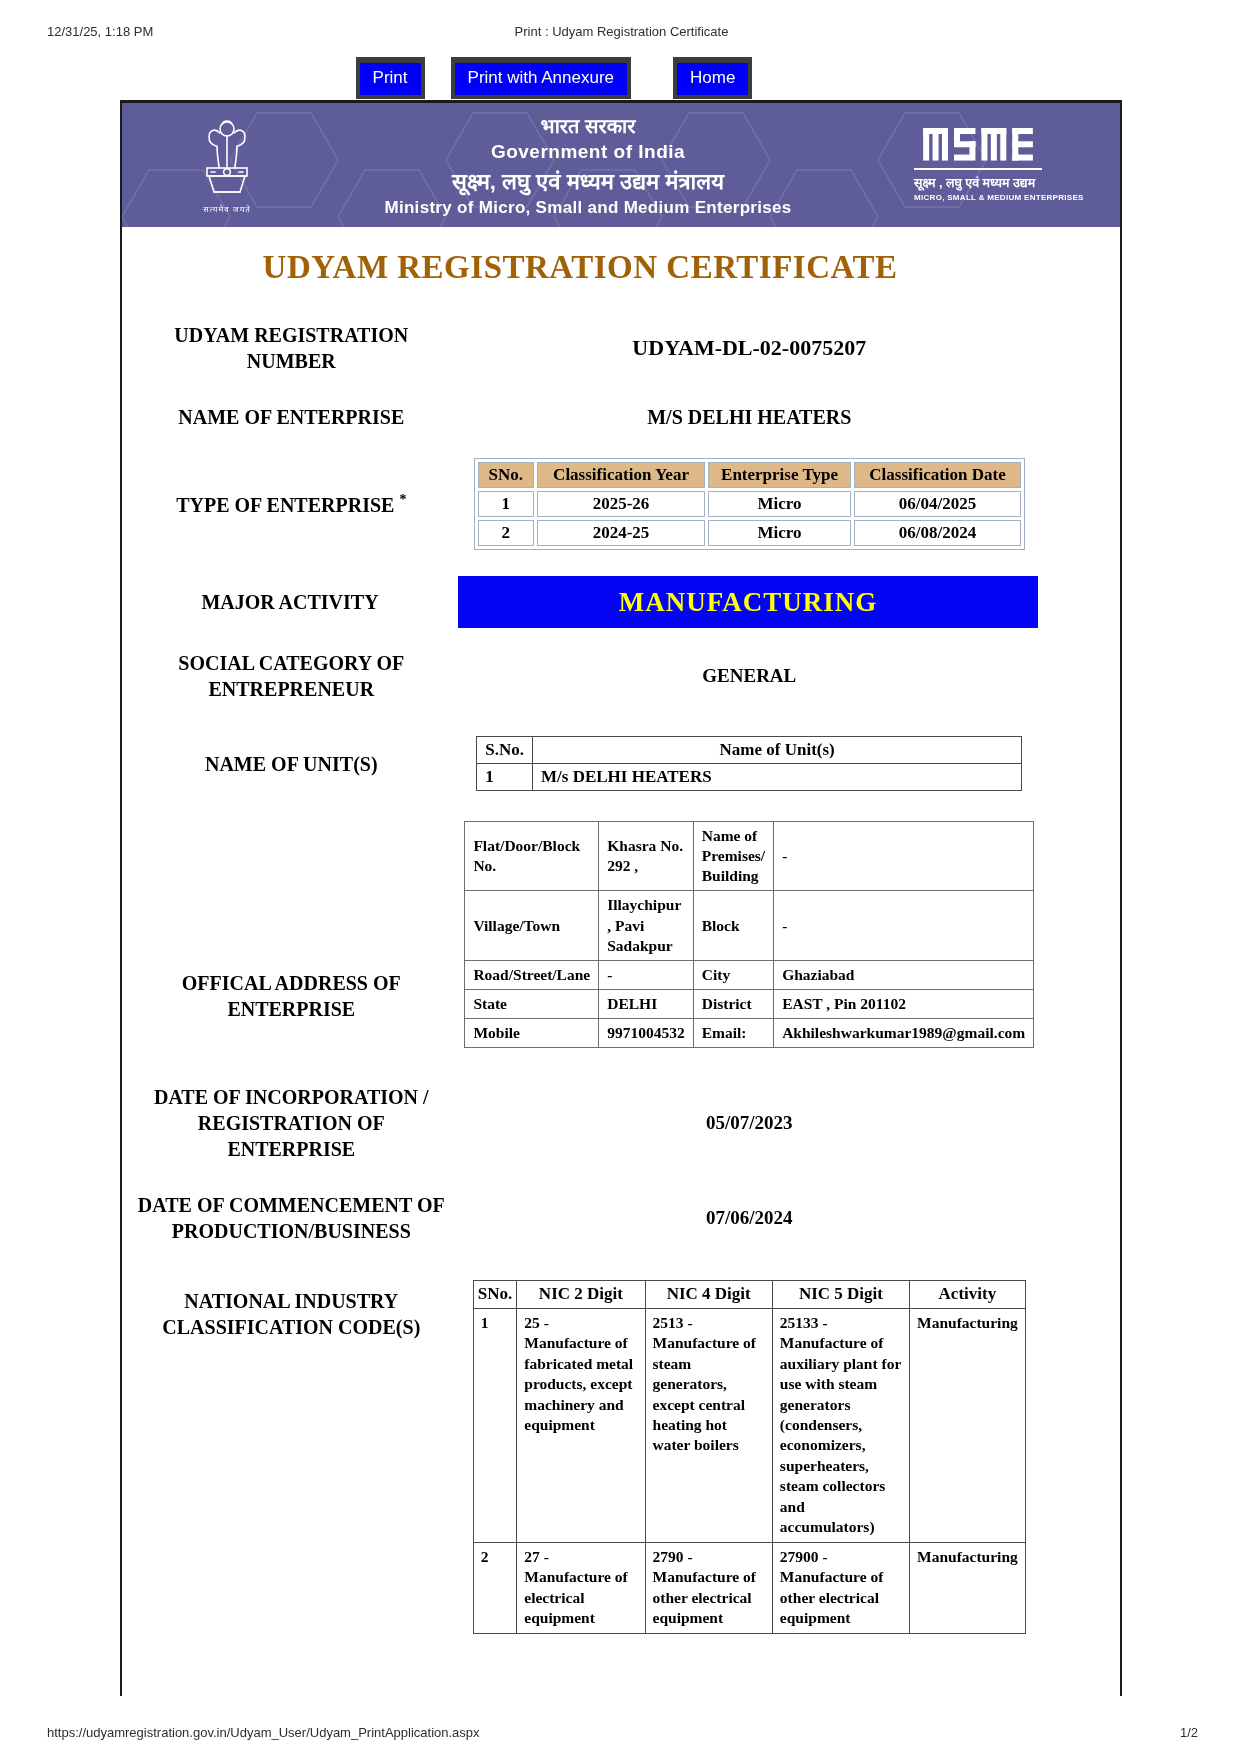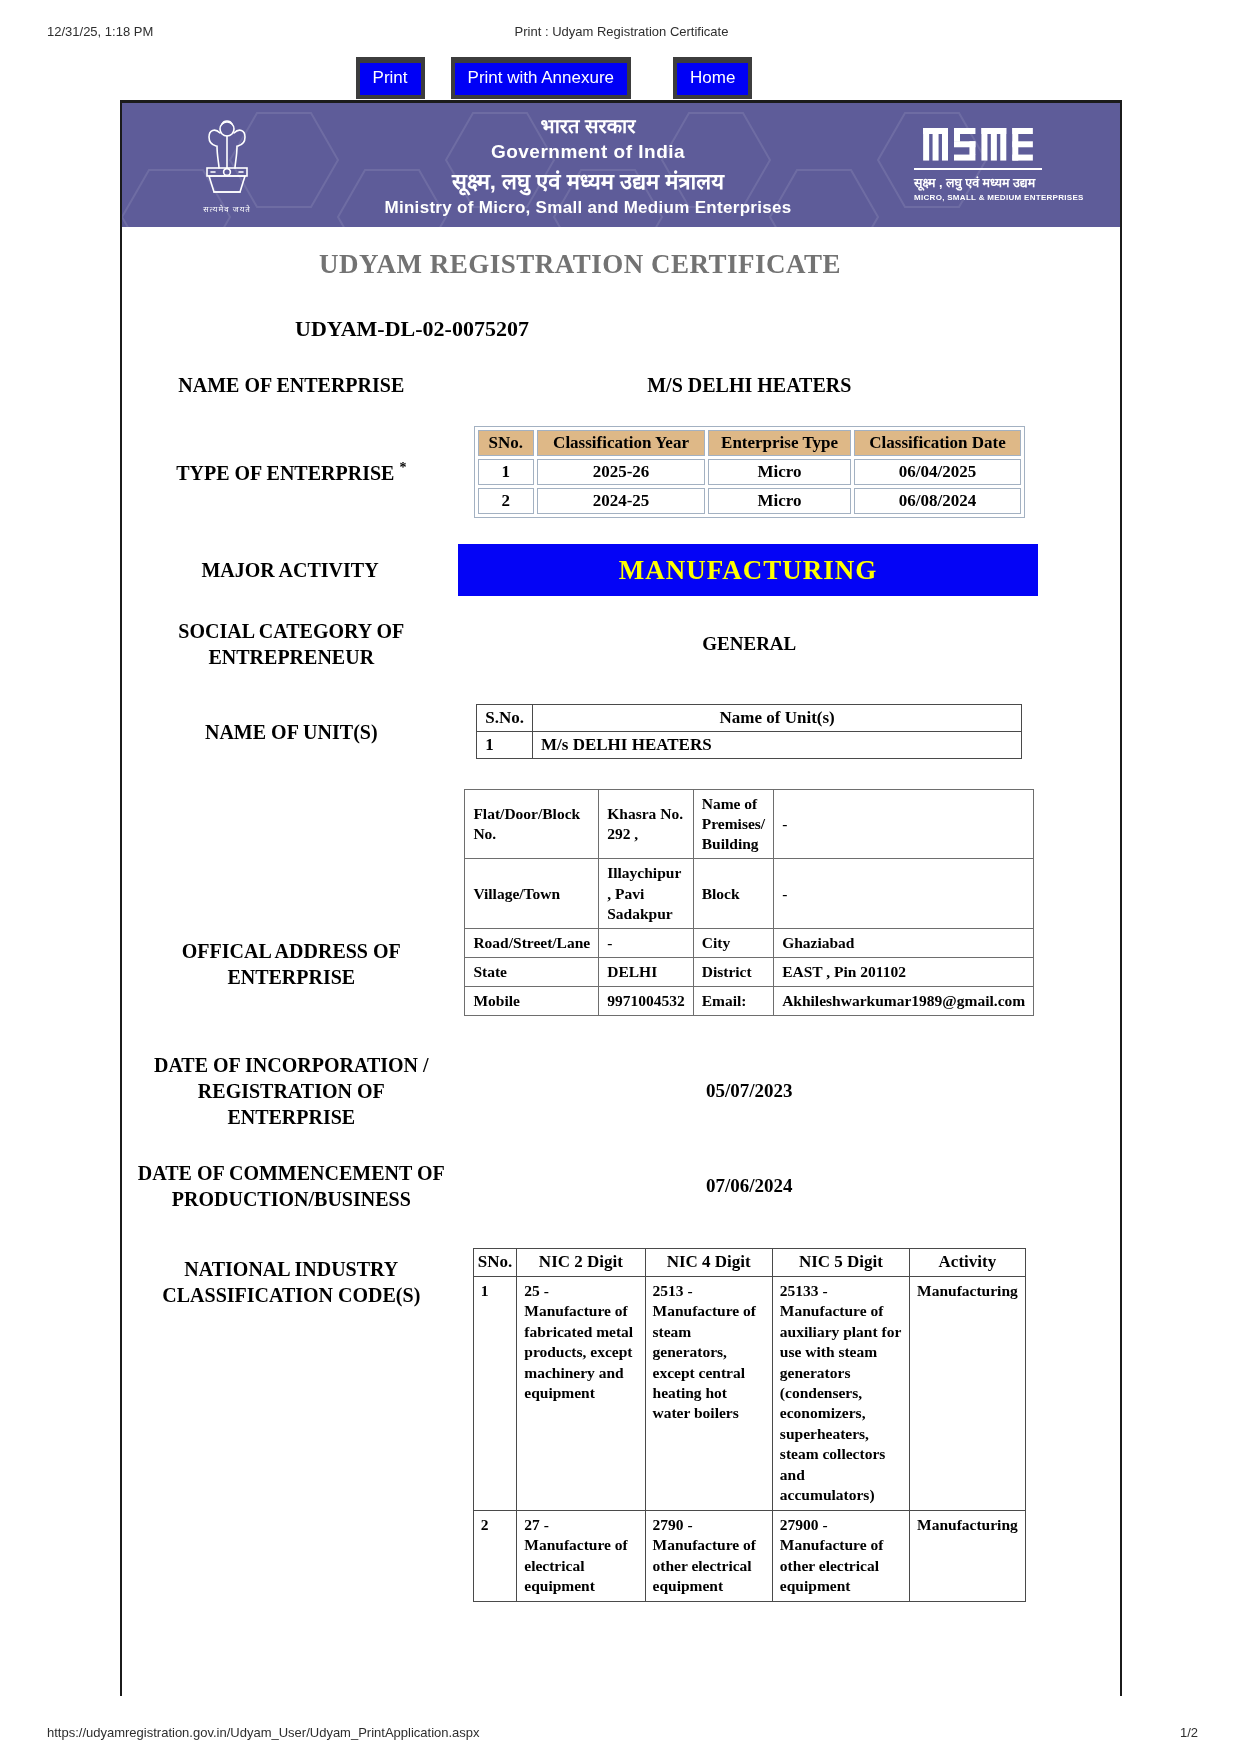--- a/index.html
+++ b/index.html
@@ -69,22 +69,22 @@
     display:flex; flex-direction:column; align-items:flex-start;
     color:#ffffff; font-family:"Liberation Sans", sans-serif;
     padding-left:40px;
   }
   .msme-glyph { border-bottom:2px solid #ffffff; padding-bottom:4px; }
   .msme-hindi { font-size:12.5px; font-weight:bold; margin-top:4px; white-space:nowrap; }
   .msme-eng { font-size:8px; font-weight:bold; margin-top:2px; letter-spacing:.3px; white-space:nowrap; }
   
   .content { padding-right:82px; }
   .cert-title {
-    text-align:center; font-size:27px; font-weight:bold;
-    margin-top:22px; letter-spacing:.5px; color:#737373;
+    text-align:center; font-size:33px; font-weight:bold;
+    margin-top:22px; letter-spacing:.5px; color:#a16207;
   }
   .row { display:flex; align-items:center; }
   .row.top-align { align-items:flex-start; }
   .lbl {
     width:340px; text-align:center; font-weight:bold;
     font-size:20px; line-height:1.3; color:#000;
     padding:0 10px;
   }
   .val {
     width:580px; display:flex; justify-content:center; align-items:center;
@@ -238,20 +238,21 @@
         <div class="msme-hindi">सूक्ष्म , लघु एवं मध्यम उद्यम</div>
         <div class="msme-eng">MICRO, SMALL &amp; MEDIUM ENTERPRISES</div>
       </div>
     </div>
 
     <div class="content">
 
       <h1 class="cert-title">UDYAM REGISTRATION CERTIFICATE</h1>
 
       <div class="row mt36">
+        <div class="lbl">UDYAM REGISTRATION NUMBER</div>
         <div class="val">
             <span class="val-text" style="font-size:22px">UDYAM-DL-02-0075207</span>
           </div>
       </div>
 
       <div class="row mt30">
         <div class="lbl">NAME OF ENTERPRISE</div>
         <div class="val">
             <span class="val-text">M/S DELHI HEATERS</span>
           </div>

